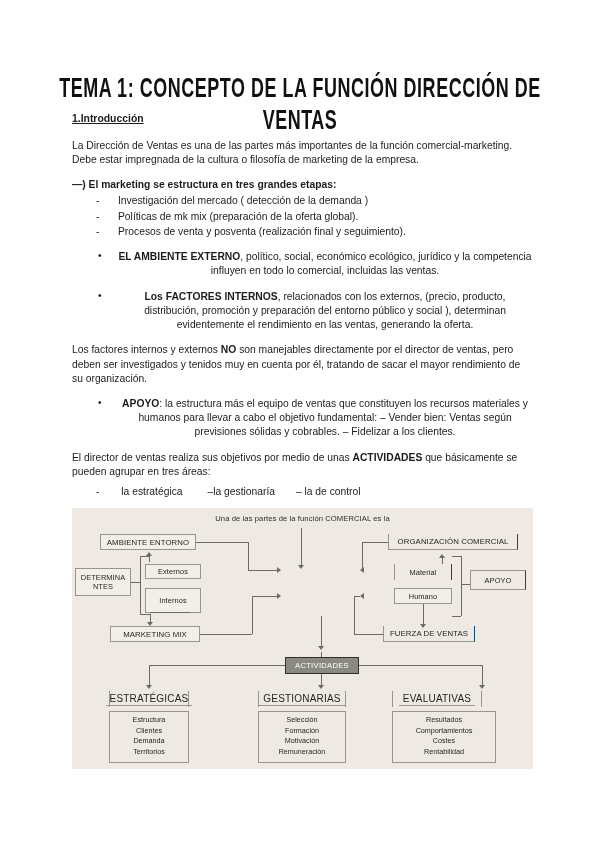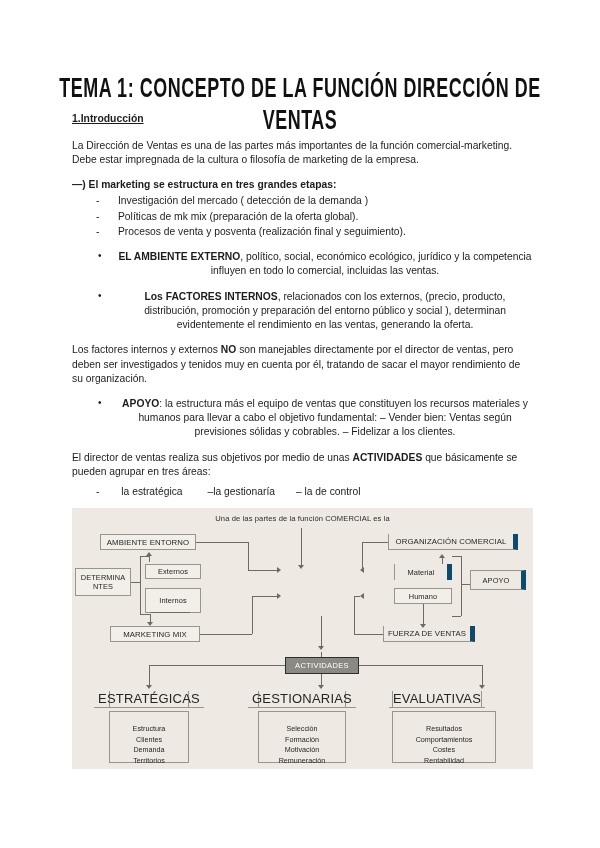--- a/index.html
+++ b/index.html
@@ -134,21 +134,21 @@
     text-align: left;
     font-size: 7.4px;
     color: #242424;
     line-height: 9px;
     letter-spacing: 0.1px;
     padding: 1px 2px;
   }
   .dbox.plain {
     border: none;
     border-left: 1px solid #9a958c;
-    border-right: 5px solid #0c4a6e;
+    border-right: 1px solid #0c4a6e;
     background: transparent;
   }
   .dbox.big {
     font-size: 7.8px;
   }
   .center-box {
     position: absolute;
     background: #7e7e77;
     border: 1.5px solid #2e2e2e;
     color: #ffffff;
@@ -176,30 +176,30 @@
     position: absolute;
     border-left: 1px solid #9a958c;
     border-right: 1px solid #9a958c;
     border-top: 1px solid #9a958c;
     border-bottom: 1px solid #9a958c;
     background: transparent;
     font-size: 7.2px;
     line-height: 10.5px;
     text-align: center;
     color: #242424;
-    padding-top: 12px;
+    padding-top: 3px;
   }
   .hdrbox {
     position: absolute;
     border-left: 1px solid #9a958c;
     border-right: 1px solid #9a958c;
     display: flex;
     align-items: center;
     justify-content: center;
-    font-size: 13px;
+    font-size: 10px;
     color: #242424;
     letter-spacing: 0.2px;
   }
   .hdrbox .ul {
     border-bottom: 1px solid #9a958c;
     padding: 0 4px 1px 4px;
   }
 
   
   .ln {

